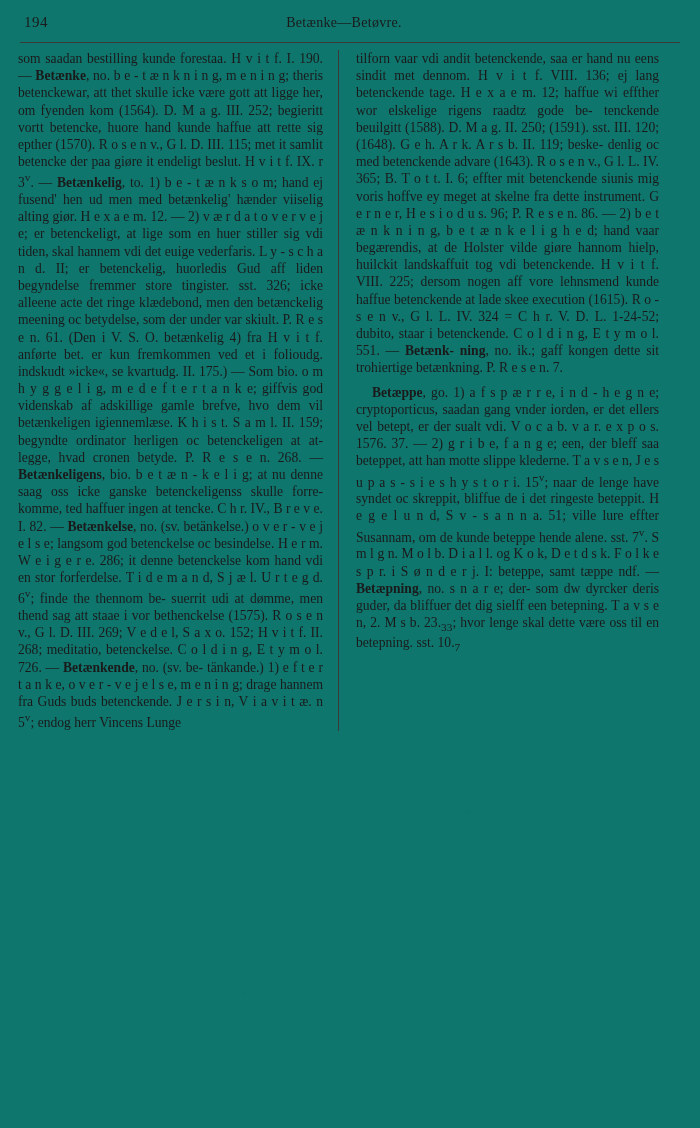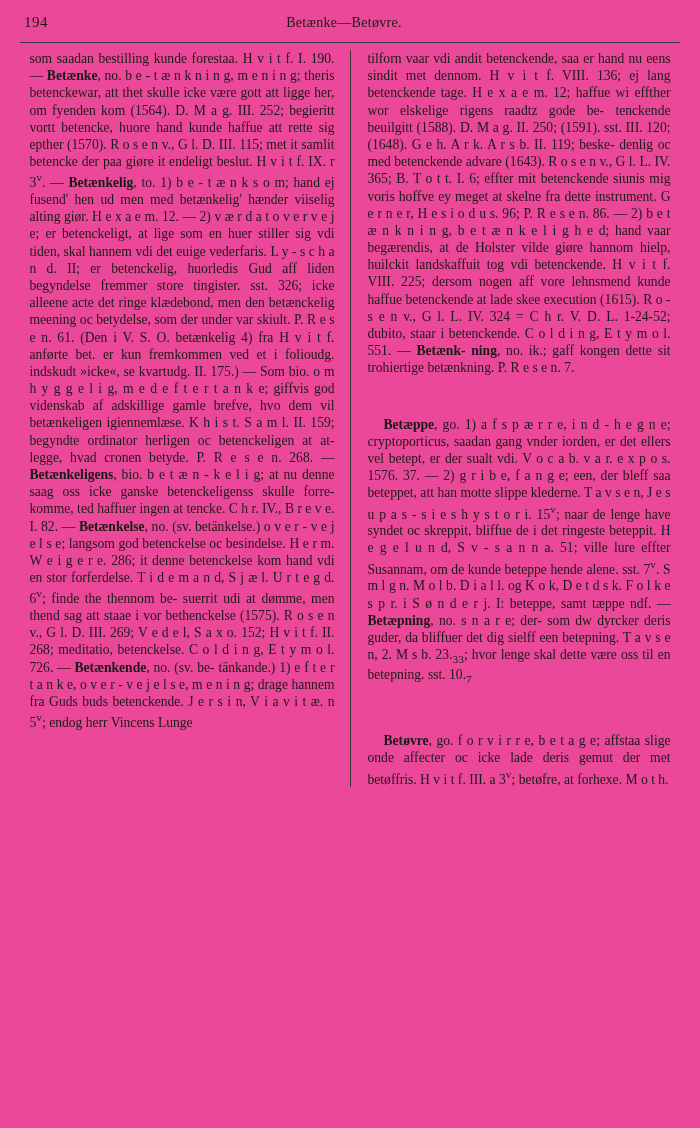--- a/index.html
+++ b/index.html
@@ -14,21 +14,21 @@
     color: #1a1a1a;
     position: relative;
     overflow: hidden;
   }
   .page {
     width: 700px;
     height: 1128px;
     box-sizing: border-box;
     padding: 14px 18px 10px 18px;
     position: relative;
-    background: #ec4899;
+    background: #0f766e;
   }
   
   .head {
     position: relative;
     height: 26px;
     font-size: 14.5px;
   }
   .head .folio {
     position: absolute;
     left: 6px;
@@ -48,21 +48,20 @@
   
   .rule-top {
     border-top: 1px solid #3a3a3a;
     margin: 2px 2px 0 2px;
   }
   .cols {
     position: relative;
     display: flex;
     gap: 0;
     margin-top: 7px;
-    justify-content: center;
   }
   .col {
     width: 318px;
     box-sizing: border-box;
     font-size: 13.6px;
     line-height: 1.265;
     text-align: justify;
     hyphens: none;
   }
   .col.left { padding-right: 13px; }
@@ -72,21 +71,20 @@
     background: #3a3a3a;
     margin: 0 2px;
     align-self: stretch;
   }
   p.entry {
     margin: 0;
     text-indent: 0;
   }
   p.para-indent {
     text-indent: 16px;
-    margin-top: 32px;
   }
   .blockgap {
     height: 7px;
   }
   
   .grain {
     position: absolute;
     inset: 0;
     pointer-events: none;
     background:
@@ -114,18 +112,17 @@
     </div>
 
     <div class="divider"></div>
 
     <div class="col right">
       <p class="entry">tilforn vaar vdi andit betenckende, saa er hand nu eens sindit met dennom. H v i t f. VIII. 136; ej lang betenckende tage. H e x a e m. 12; haffue wi effther wor elskelige rigens raadtz gode be- tenckende beuilgitt (1588). D. M a g. II. 250; (1591). sst. III. 120; (1648). G e h. A r k. A r s b. II. 119; beske- denlig oc med betenckende advare (1643). R o s e n v., G l. L. IV. 365; B. T o t t. I. 6; effter mit betenckende siunis mig voris hoffve ey meget at skelne fra dette instrument. G e r n e r, H e s i o d u s. 96; P. R e s e n. 86. — 2) b e t æ n k n i n g, b e t æ n k e l i g h e d; hand vaar begærendis, at de Holster vilde giøre hannom hielp, huilckit landskaffuit tog vdi betenckende. H v i t f. VIII. 225; dersom nogen aff vore lehnsmend kunde haffue betenckende at lade skee execution (1615). R o - s e n v., G l. L. IV. 324 = C h r. V. D. L. 1-24-52; dubito, staar i betenckende. C o l d i n g, E t y m o l. 551. — <b>Betænk- ning</b>, no. ik.; gaff kongen dette sit trohiertige betænkning. P. R e s e n. 7.</p>
       <div class="blockgap"></div>
       <p class="entry para-indent"><b>Betæppe</b>, go. 1) a f s p æ r r e, i n d - h e g n e; cryptoporticus, saadan gang vnder iorden, er det ellers vel betept, er der sualt vdi. V o c a b. v a r. e x p o s. 1576. 37. — 2) g r i b e, f a n g e; een, der bleff saa beteppet, att han motte slippe klederne. T a v s e n, J e s u p a s - s i e s h y s t o r i. 15<sup>v</sup>; naar de lenge have syndet oc skreppit, bliffue de i det ringeste beteppit. H e g e l u n d, S v - s a n n a. 51; ville lure effter Susannam, om de kunde beteppe hende alene. sst. 7<sup>v</sup>. S m l g n. M o l b. D i a l l. og K o k, D e t d s k. F o l k e s p r. i S ø n d e r j. I: beteppe, samt tæppe ndf. — <b>Betæpning</b>, no. s n a r e; der- som dw dyrcker deris guder, da bliffuer det dig sielff een betepning. T a v s e n, 2. M s b. 23.<sub>33</sub>; hvor lenge skal dette være oss til en betepning. sst. 10.<sub>7</sub></p>
       <div class="blockgap"></div>
       <div class="blockgap"></div>
-      <p class="entry para-indent"><b>Betøvre</b>, go. f o r v i r r e, b e t a g e; affstaa slige onde affecter oc icke lade deris gemut der met betøffris. H v i t f. III. a 3<sup>v</sup>; betøfre, at forhexe. M o t h.</p>
     </div>
   </div>
 
   <div class="grain"></div>
 </div>
 
 </body></html>

